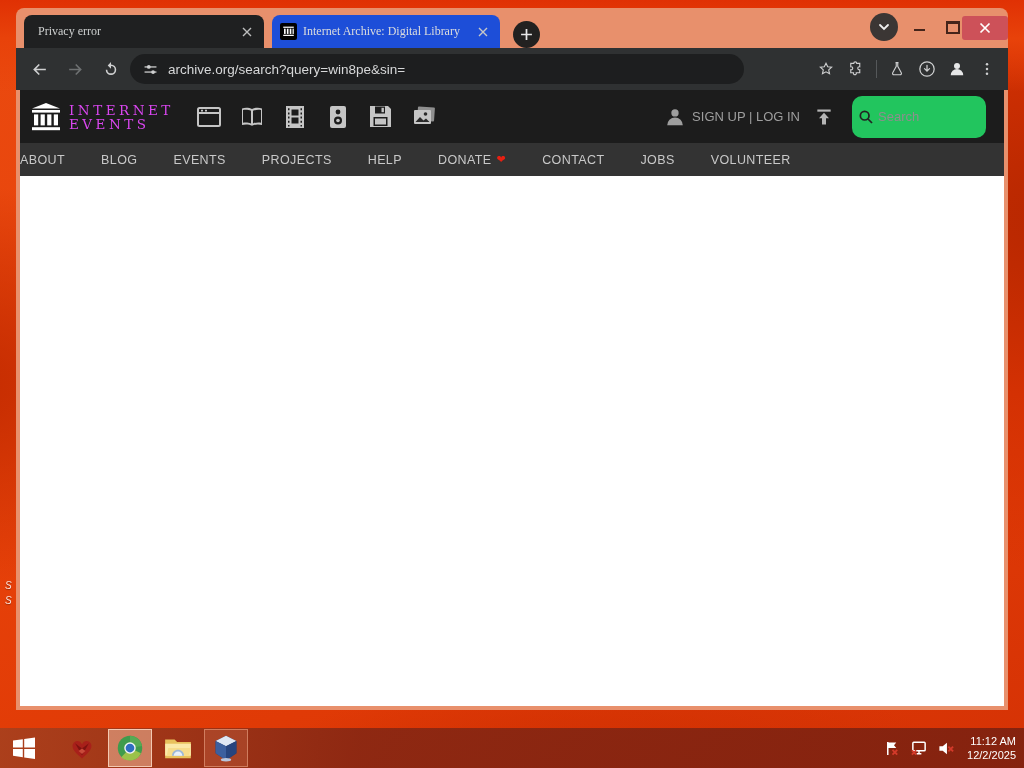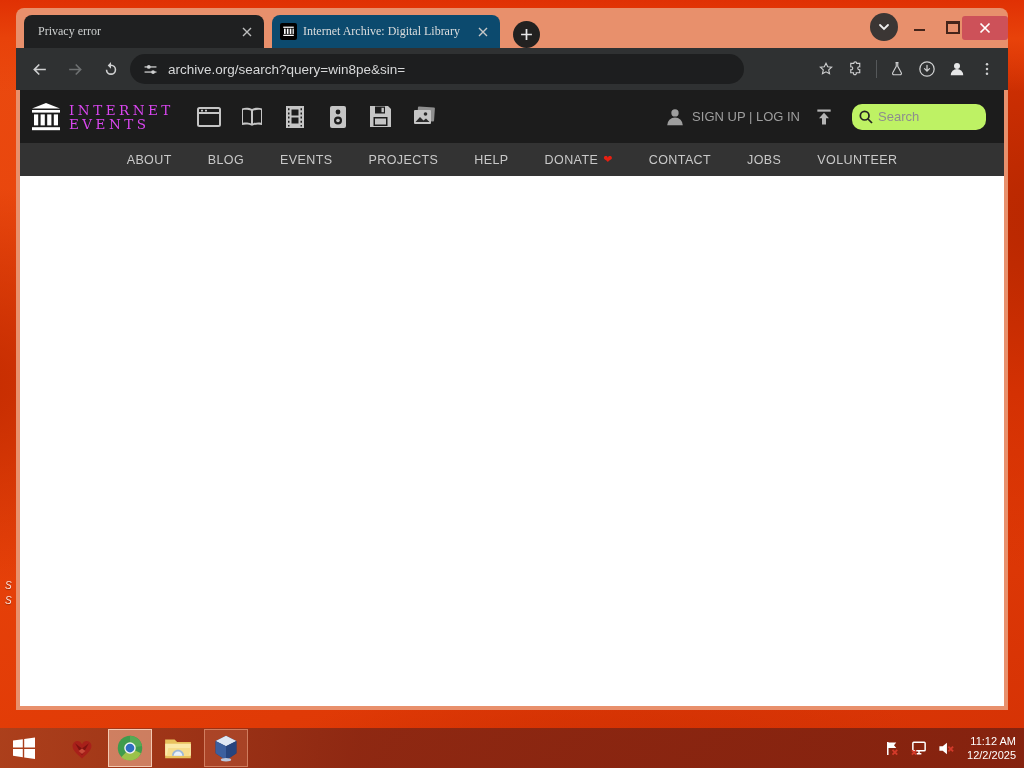--- a/index.html
+++ b/index.html
@@ -19,21 +19,21 @@
 
   
   .window { position:absolute; left:16px; top:8px; width:992px; height:702px;
     background:#e8906c; border-radius:8px 8px 0 0; }
 
   
   .tabstrip { position:absolute; top:0; left:0; right:0; height:40px; }
   .tab { position:absolute; top:7px; height:33px; border-radius:8px 8px 0 0;
     display:flex; align-items:center; padding:0 8px; font-size:12px; cursor:pointer; }
   .tab-inactive { left:8px; width:240px; background:#1f2021; color:#cfd1d1; }
-  .tab-active   { left:256px; width:228px; background:#0c4a6e; color:#dcdddd; }
+  .tab-active   { left:256px; width:228px; background:#1d4ed8; color:#dcdddd; }
   .tab-title { flex:1; white-space:nowrap; overflow:hidden; margin:0 6px;font-family:Liberation Serif, serif; }
   .tab-close { width:18px; height:18px; border-radius:50%; display:flex; align-items:center; justify-content:center; flex:0 0 auto; }
   .favicon { width:17px; height:17px; background:#000; border-radius:2px; display:flex; align-items:center; justify-content:center; flex:0 0 auto; }
   .newtab-btn { position:absolute; left:497px; top:13px; width:27px; height:27px; border-radius:50%;
     background:#222120; display:flex; align-items:center; justify-content:center; cursor:pointer; }
 
   
   .tabsearch-btn { position:absolute; top:5px; right:110px; width:28px; height:28px; border-radius:50%;
     background:#3b3634; display:flex; align-items:center; justify-content:center; cursor:pointer; }
   .cap-min { position:absolute; top:12px; right:78px; width:22px; height:16px; display:flex; align-items:flex-end; justify-content:center; }
@@ -56,25 +56,25 @@
   .page { position:absolute; left:4px; right:4px; top:82px; bottom:4px; background:#fff; overflow:hidden; }
 
   .ia-top { height:53px; background:#1c1c1c; display:flex; align-items:center; padding:0 10px; }
   .ia-logo-wrap { display:flex; align-items:center; cursor:pointer; }
   .ia-wordmark { color:#d946ef; font-family:"DejaVu Serif","Liberation Serif",serif; font-size:13.5px; letter-spacing:3.5px; line-height:14px; margin-left:7px; white-space:nowrap; }
   .media-icons { display:flex; align-items:center; gap:17px; margin-left:22px; }
   .media-btn { width:26px; height:26px; display:flex; align-items:center; justify-content:center; cursor:pointer; }
   .ia-right { display:flex; align-items:center; margin-left:auto; }
   .ia-auth { color:#9e9e9e; font-size:13px; margin:0 12px 0 6px; white-space:nowrap; cursor:pointer; }
   .ia-upload { width:24px; height:24px; display:flex; align-items:center; justify-content:center; margin-right:16px; cursor:pointer; }
-  .ia-search { width:134px; height:26px; background:#bef264; border-radius:10px; display:flex; align-items:center; padding:0 6px; margin-right:8px; }
+  .ia-search { width:134px; height:42px; background:#22c55e; border-radius:10px; display:flex; align-items:center; padding:0 6px; margin-right:8px; }
   .ia-search input { border:0; outline:0; width:96px; font-size:13px; color:#333; margin-left:4px; font-family:"Liberation Sans",sans-serif; background:transparent; }
   .ia-search input::placeholder { color:#8e8e8e; }
 
-  .ia-nav { height:33px; background:#333333; display:flex; align-items:center; justify-content:center; gap:36px; }
+  .ia-nav { height:33px; background:#333333; display:flex; align-items:center; gap:36px; }
   .nav-item { color:#c9c9c9; font-size:12.5px; letter-spacing:.4px; cursor:pointer; display:flex; align-items:center; gap:5px; white-space:nowrap; }
   .heart { color:#e82012; font-size:11px; line-height:1; }
 
   .content-blank { position:absolute; left:0; right:0; top:86px; bottom:0; background:#fff; }
 
   
   .taskbar { position:absolute; left:0; right:0; bottom:0; height:40px;
     background:linear-gradient(90deg, rgba(160,64,32,.82) 0%, rgba(130,38,20,.86) 35%, rgba(122,32,16,.88) 100%); 
     display:flex; align-items:center; }
   .tb-start { width:48px; height:40px; display:flex; align-items:center; justify-content:center; cursor:pointer; }

